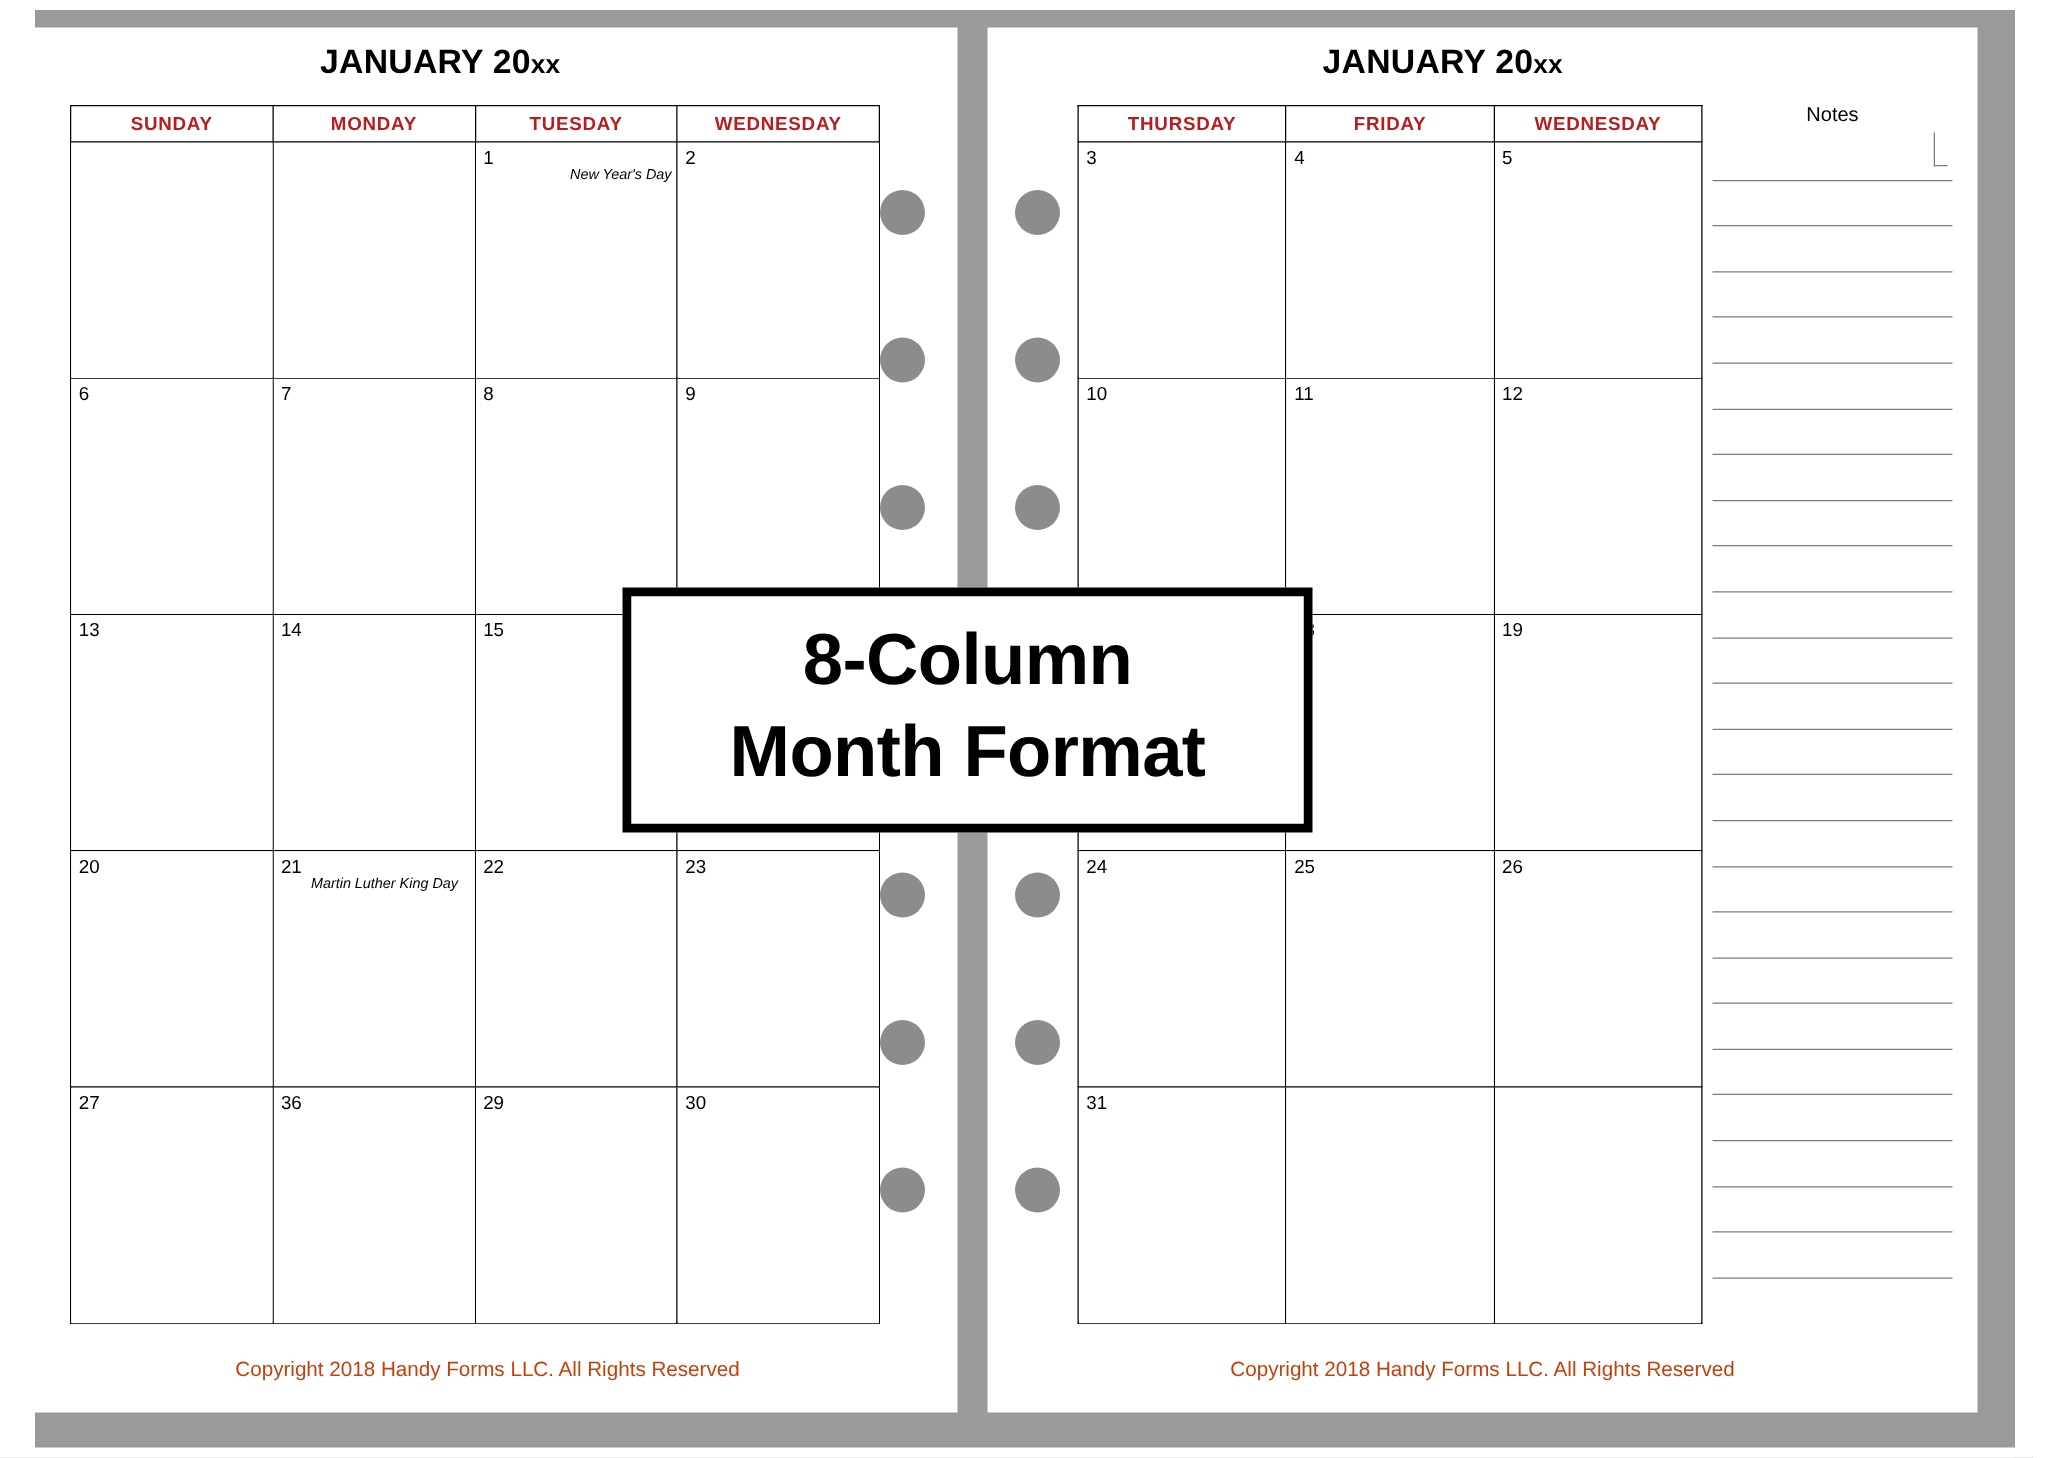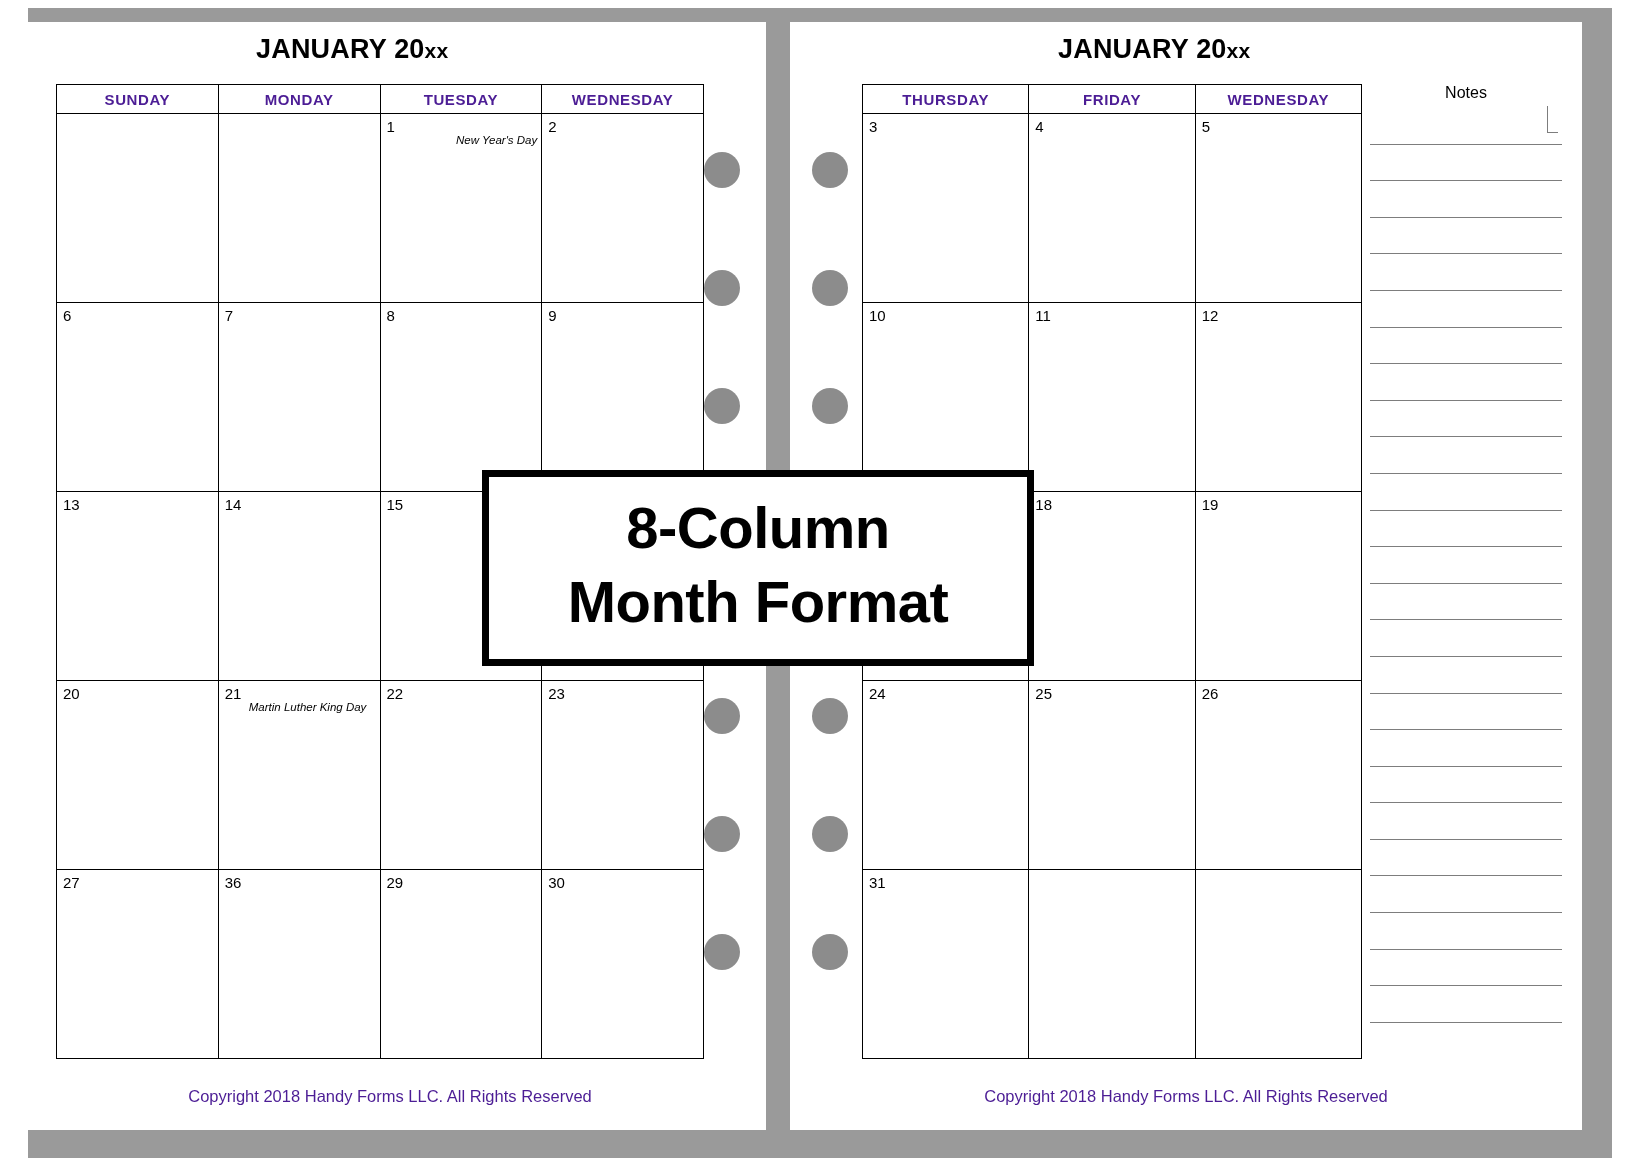--- a/index.html
+++ b/index.html
@@ -55,21 +55,21 @@
     table-layout: fixed;
     border: 1.5px solid #000;
   }
   .grid th {
     border: 1px solid #000;
     font-size: 15px;
     font-weight: bold;
     letter-spacing: .6px;
     height: 26px;
     background: #fff;
-    color: #4c1d95;
+    color: #b91c1c;
   }
   .grid td {
     border: 1px solid #000;
     vertical-align: top;
     height: 186px;
     position: relative;
     background: #fff;
   }
   .daynum {
     font-size: 15px;
@@ -133,37 +133,37 @@
     border-bottom: 1px solid #7d7d7d;
   }
 
   
   .copyright {
     position: absolute;
     bottom: 24px;
     width: 100%;
     text-align: center;
     font-size: 16.5px;
-    color: #4c1d95;
+    color: #c2410c;
   }
   .copy-left { left: 0; padding-right: 60px; }
 
   
   .hole {
     position: absolute;
     width: 36px;
     height: 36px;
     border-radius: 50%;
     background: #8c8c8c;
   }
 
   
   .overlay {
     position: absolute;
-    left: 482px;
+    left: 498px;
     top: 470px;
     width: 552px;
     background: #ffffff;
     border: 7px solid #000;
     box-sizing: border-box;
     text-align: center;
     padding: 14px 0 20px 0;
   }
   .overlay div {
     font-size: 58px;

